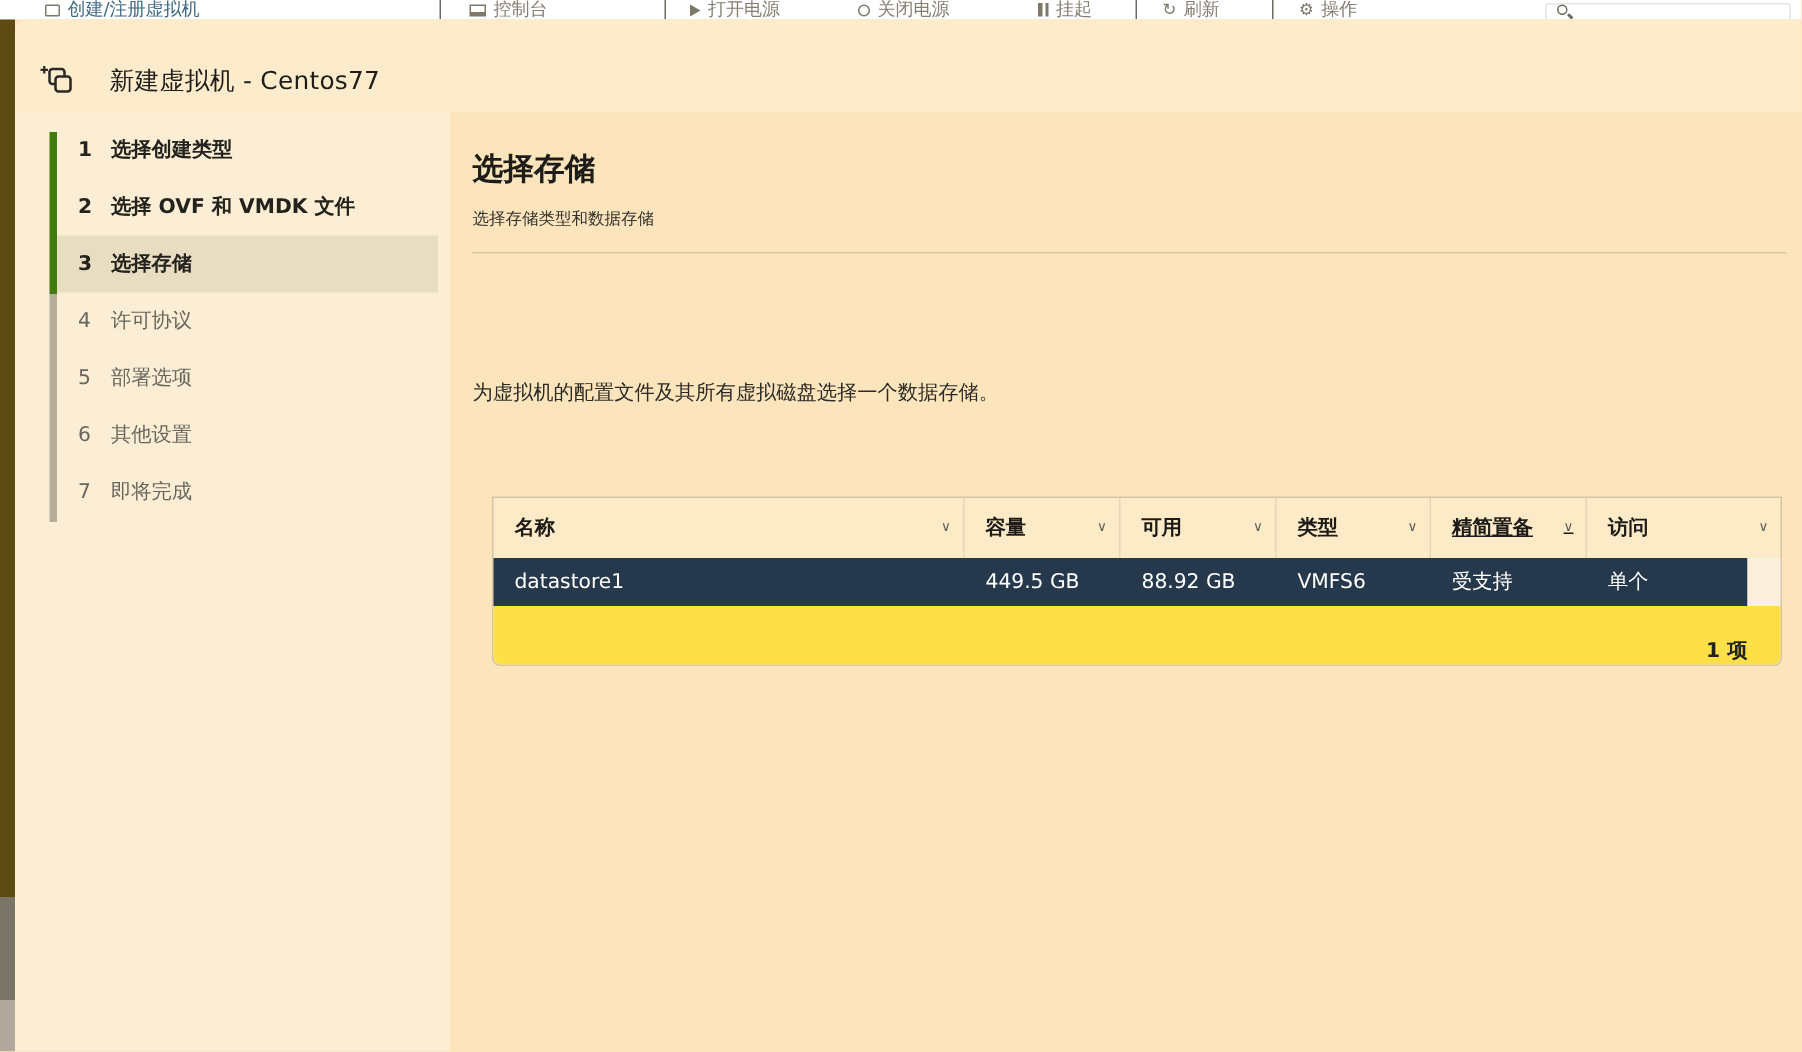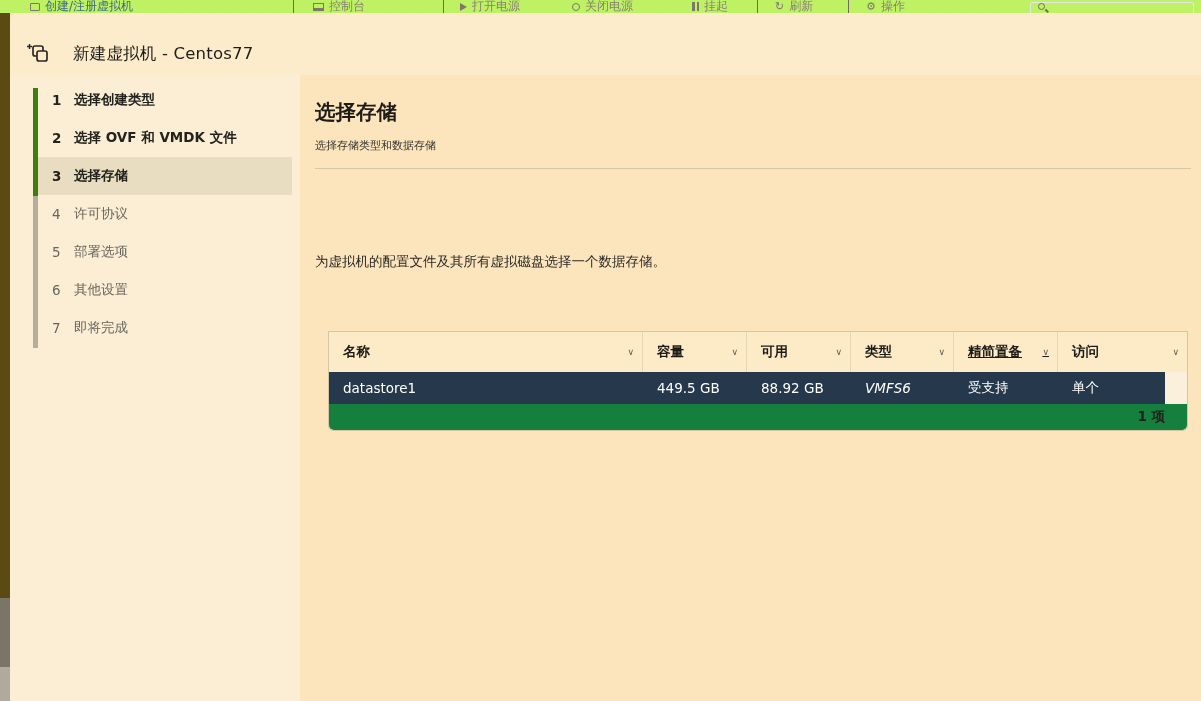--- a/index.html
+++ b/index.html
@@ -1,20 +1,20 @@
 <!DOCTYPE html>
 <html><head>
 <meta charset="utf-8">
 <style>
   * { margin:0; padding:0; box-sizing:border-box; }
   html,body { width:1201px; height:701px; overflow:hidden; }
   body { font-family:"DejaVu Sans","Liberation Sans",sans-serif; background:#fce5bd; position:relative; }
 
   
-  .top-strip { position:absolute; left:0; top:0; width:1201px; height:13px; background:#bef264; overflow:hidden; z-index:1; }
+  .top-strip { position:absolute; left:0; top:0; width:1201px; height:13px; background:#ffffff; overflow:hidden; z-index:1; }
   .ti { position:absolute; top:0; height:13px; display:flex; align-items:center; gap:5px;
         color:#857f72; font-size:12px; white-space:nowrap; }
   .ti.link { color:#3f6a85; }
   .tsep { position:absolute; top:0; width:1px; height:13px; background:#6e6a60; }
   .ic-box { width:10px; height:8px; border:1px solid #7e786b; border-radius:1px; display:inline-block; }
   .ic-console { width:11px; height:8px; border:1px solid #7e786b; border-bottom:3px solid #7e786b; display:inline-block; }
   .ic-play { width:0; height:0; border-left:7px solid #7e786b; border-top:4px solid transparent; border-bottom:4px solid transparent; display:inline-block; }
   .ic-power { width:8px; height:8px; border:1.5px solid #7e786b; border-radius:50%; display:inline-block; }
   .ic-pause { display:inline-flex; gap:2px; }
   .ic-pause i { width:2.5px; height:9px; background:#7e786b; display:inline-block; }
@@ -66,23 +66,23 @@
         border-radius:0 0 5px 5px; background:#fdeac6; }
   .thead { display:flex; height:40px; }
   .th { display:flex; align-items:center; justify-content:space-between; padding:0 8px 0 14px;
         font-size:13.5px; font-weight:bold; color:#1c1b17; border-right:1px solid #e6d6b4; }
   .th:last-child { border-right:none; }
   .th .chev { font-size:9px; color:#5d5b52; font-weight:normal; }
   .c0 { width:314px; } .c1 { width:104px; } .c2 { width:104px; } .c3 { width:103px; } .c4 { width:104px;text-decoration:underline; } .c5 { width:129px; }
   .trow { display:flex; height:32px; }
   .row-cells { display:flex; background:#26384b; color:#ffffff; }
   .td { display:flex; align-items:center; padding-left:14px; font-size:13.5px; }
-  .d0 { width:314px; } .d1 { width:104px; } .d2 { width:104px; } .d3 { width:103px;font-style:italic; } .d4 { width:104px; } .d5 { width:107px; }
+  .d0 { width:314px; } .d1 { width:104px; } .d2 { width:104px; } .d3 { width:103px; } .d4 { width:104px; } .d5 { width:107px; }
   .scroll-gutter { width:22px; background:#faf0dc; }
-  .tfoot { height:26px; background:#15803d; display:flex; align-items:center; justify-content:flex-end;
+  .tfoot { height:39px; background:#fde047; display:flex; align-items:flex-end; justify-content:flex-end;
         padding-right:22px; font-size:13.5px; font-weight:600; color:#23221c; border-radius:0 0 5px 5px; }
 </style>
 </head>
 <body>
 
 <div class="top-strip">
   <div class="ti link" style="left:30px">
     <span class="ic-box"></span>
     <span>创建/注册虚拟机</span>
   </div>

